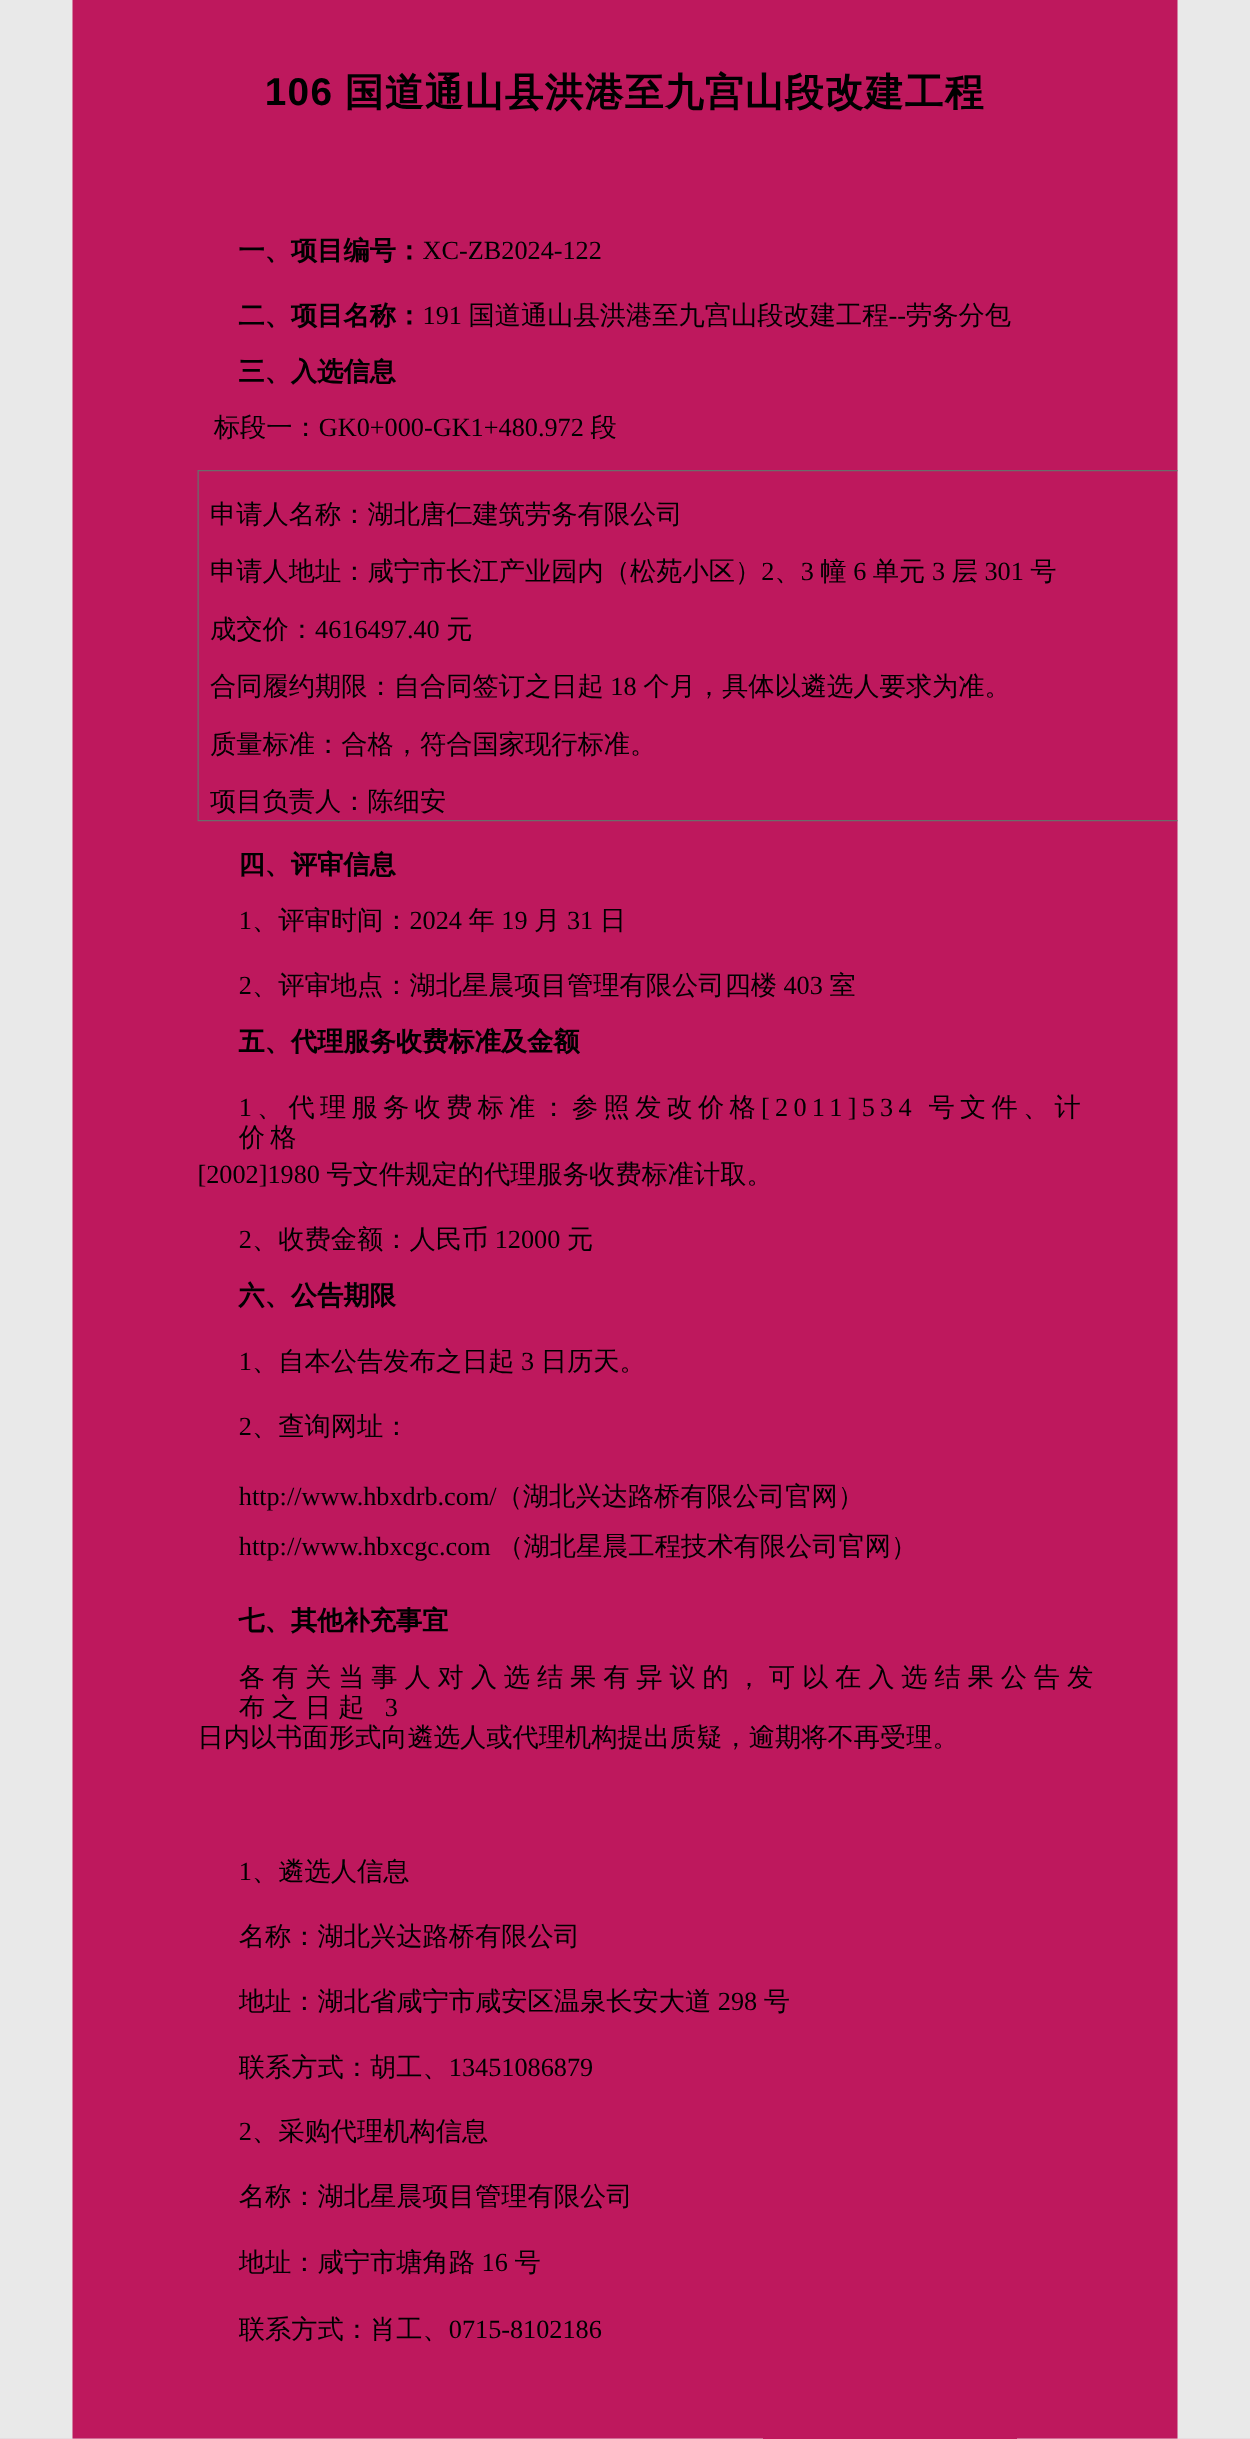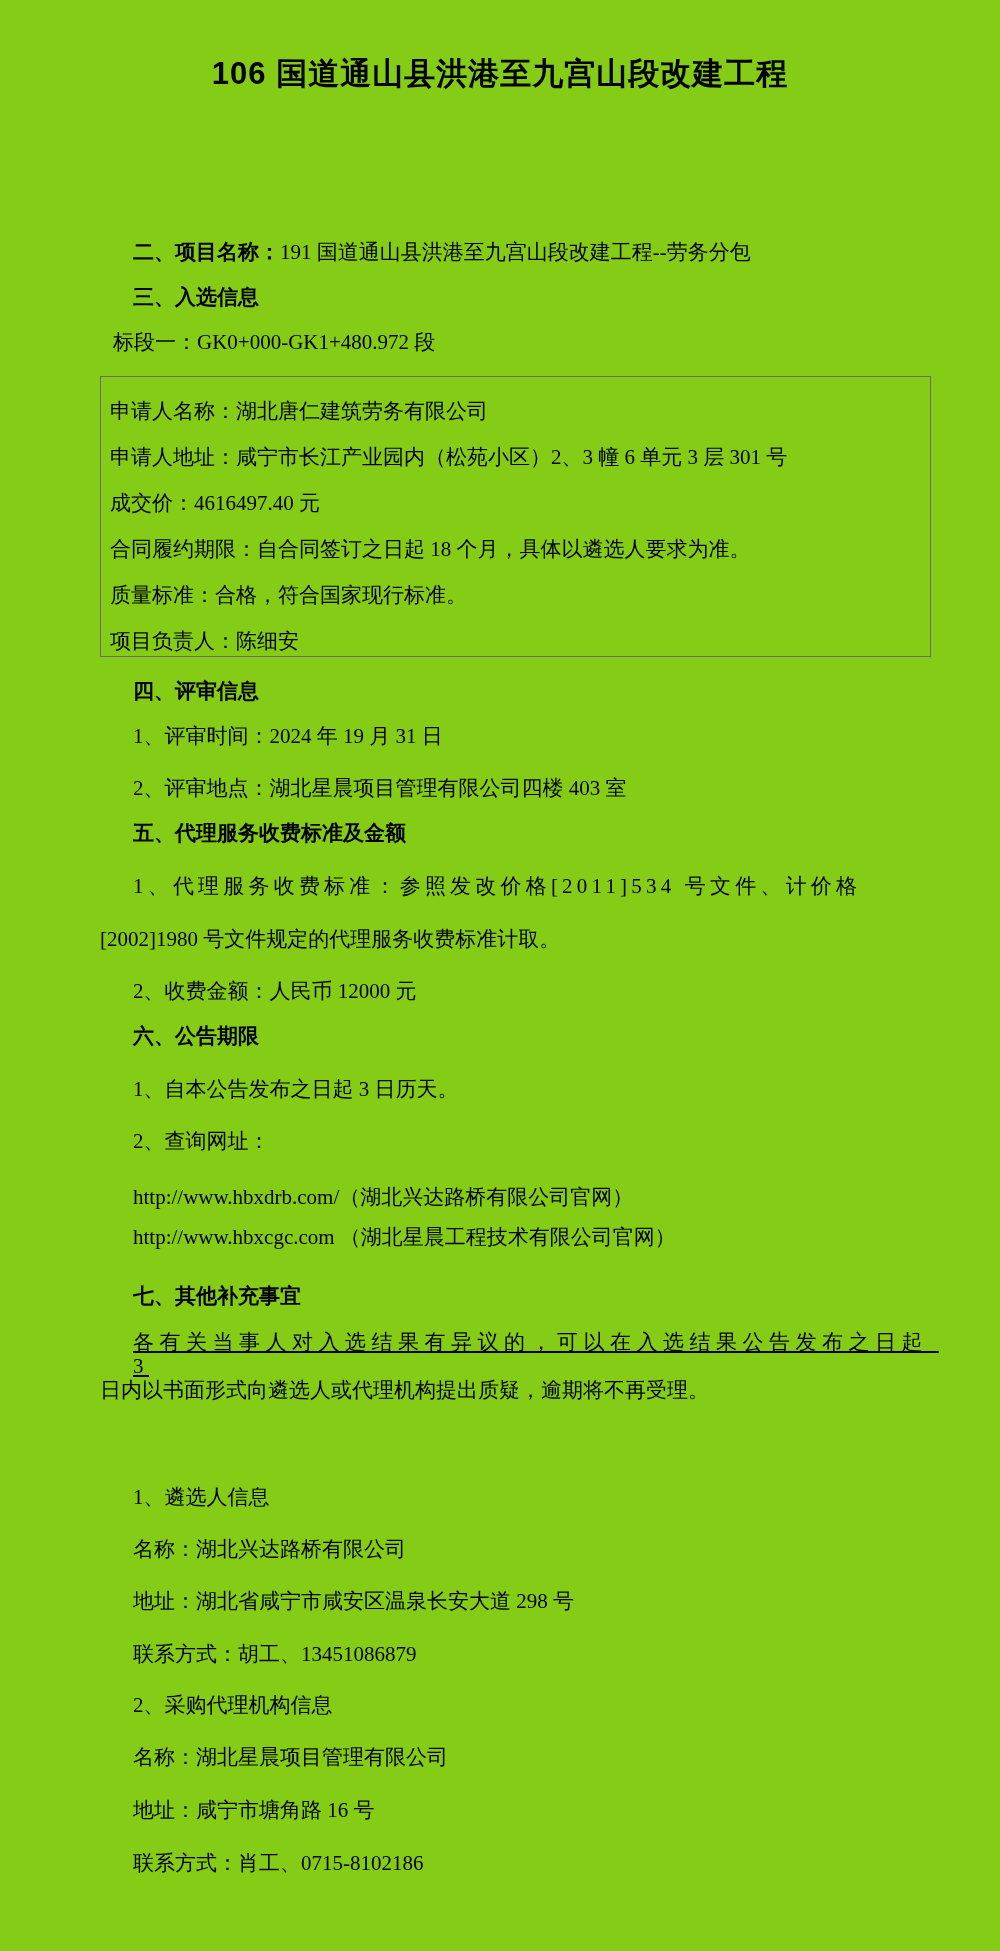--- a/index.html
+++ b/index.html
@@ -1,21 +1,21 @@
 <!DOCTYPE html>
 <html><head>
 <meta charset="utf-8">
 <style>
   html, body { margin: 0; padding: 0; background: #e9e9e9; }
   .page {
     position: relative;
-    width: 1000px;
+    width: 884px;
     height: 1951px;
     margin: 0 auto;
-    background: #84cc16;
+    background: #be185d;
     font-family: "Liberation Serif", "DejaVu Serif", serif;
     color: #000000;
     overflow: hidden;
   }
   .title {
     position: absolute;
     top: 50px;
     left: 0;
     width: 100%;
     text-align: center;
@@ -31,21 +31,21 @@
     right: 55px;
     margin: 0;
     font-size: 21px;
     line-height: 24px;
     white-space: pre-wrap;
   }
   .ind2 { padding-left: 33px; }
   .ind1 { padding-left: 13px; }
   .hd, .b { font-weight: bold; }
   .sp4 { letter-spacing: 4.2px; }
-  .sp5 { letter-spacing: 5.5px; text-decoration: underline; }
+  .sp5 { letter-spacing: 5.5px; }
   .infobox {
     position: absolute;
     left: 100px;
     top: 376px;
     width: 831px;
     height: 281px;
     box-sizing: border-box;
     border: 1px solid #6b6b6b;
     padding: 23px 9px 0 9px;
   }
@@ -58,20 +58,21 @@
 </style>
 </head>
 <body>
 
 <div class="page">
 
   <div class="title">
     <div>106 国道通山县洪港至九宫山段改建工程</div>
   </div>
 
+  <p class="ln ind2" style="top:188px"><span class="b">一、项目编号：</span><span>XC-ZB2024-122</span></p>
 
   <p class="ln ind2" style="top:240px"><span class="b">二、项目名称：</span><span>191 国道通山县洪港至九宫山段改建工程--劳务分包</span></p>
 
   <p class="ln ind2 hd" style="top:285px">三、入选信息</p>
 
   <p class="ln ind1" style="top:330px">标段一：GK0+000-GK1+480.972 段</p>
 
   <div class="infobox">
     <p>申请人名称：湖北唐仁建筑劳务有限公司</p>
     <p>申请人地址：咸宁市长江产业园内（松苑小区）2、3 幢 6 单元 3 层 301 号</p>

